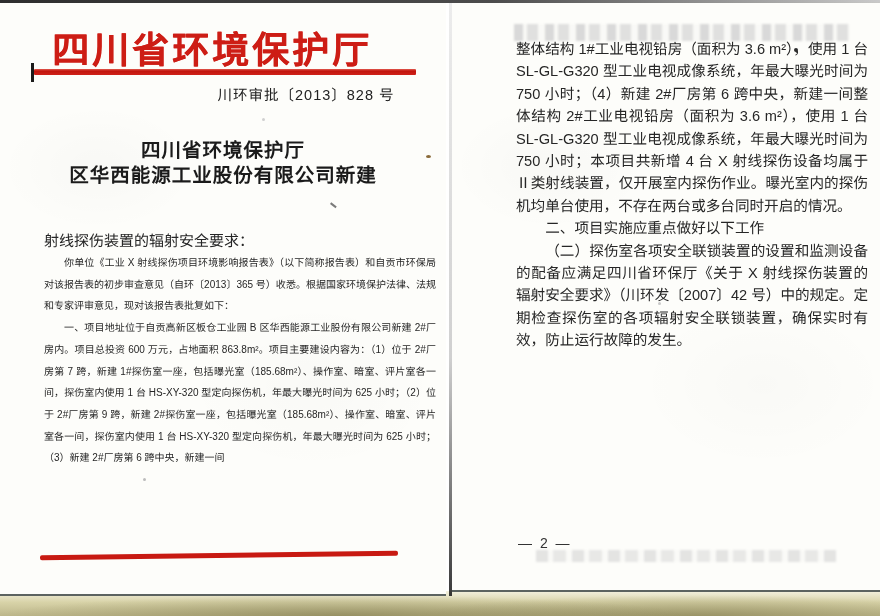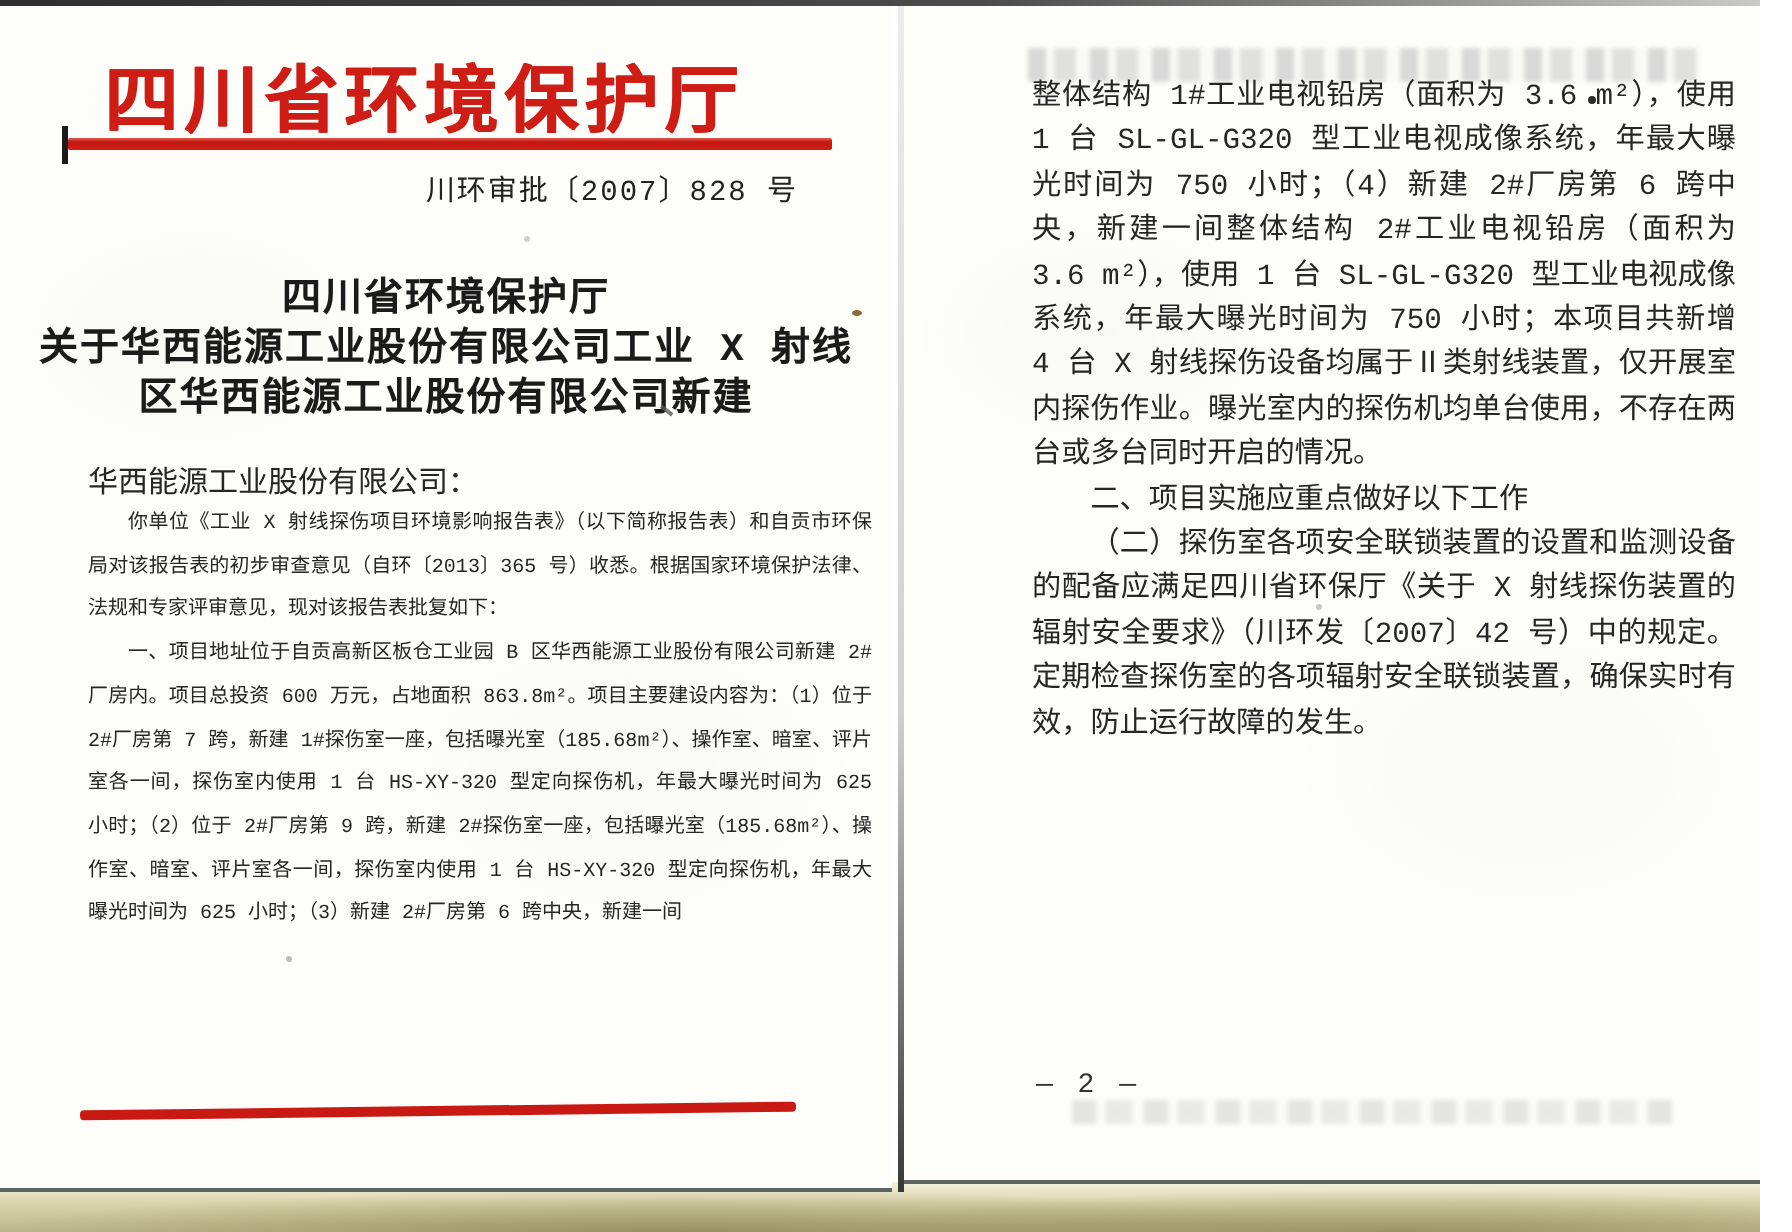--- a/index.html
+++ b/index.html
@@ -1,19 +1,19 @@
 <!DOCTYPE html>
 <html lang="zh-CN"><head>
 <meta charset="utf-8">
 <style>
   html,body { margin:0; padding:0; }
   .scan {
     position:relative; width:880px; height:616px; overflow:hidden;
     background:#ffffff;
-    font-family:Liberation Mono, monospace;
+    font-family:Liberation Sans, sans-serif;
   }
   .desk {
     position:absolute; left:0; top:591px; width:896px; height:25px; z-index:0;
     background:
       radial-gradient(55% 120% at 38% 100%, rgba(118,112,66,.55), rgba(118,112,66,0) 70%),
       radial-gradient(45% 120% at 78% 100%, rgba(118,112,66,.5), rgba(118,112,66,0) 70%),
       linear-gradient(180deg,#f3f0de 0%, #d8d3a8 45%, #bdb78b 100%);
   }
   .top-edge {
     position:absolute; left:0; top:0; width:896px; height:3px; z-index:4;
@@ -100,30 +100,29 @@
 <div class="scan">
 
   <div class="desk"></div>
   <div class="top-edge"></div>
   <div class="gutter"></div>
 
   <div class="page page-left">
     <div class="margin-tick"></div>
     <div class="letterhead">四川省环境保护厅</div>
     <div class="red-rule-top"></div>
-    <div class="doc-number">川环审批〔2007〕828 号</div>
+    <div class="doc-number">川环审批〔2013〕828 号</div>
 
     <div class="doc-title">
       <div>四川省环境保护厅</div>
-      <div>关于华西能源工业股份有限公司工业 X 射线</div>
       <div>区华西能源工业股份有限公司新建</div>
     </div>
     <div class="title-tick"></div>
 
-    <div class="addressee">华西能源工业股份有限公司：</div>
+    <div class="addressee">射线探伤装置的辐射安全要求：</div>
 
     <div class="body-left">
       <p class="para indent">你单位《工业 X 射线探伤项目环境影响报告表》（以下简称报告表）和自贡市环保局对该报告表的初步审查意见（自环〔2013〕365 号）收悉。根据国家环境保护法律、法规和专家评审意见，现对该报告表批复如下：</p>
       <p class="para indent">一、项目地址位于自贡高新区板仓工业园 B 区华西能源工业股份有限公司新建 2#厂房内。项目总投资 600 万元，占地面积 863.8m²。项目主要建设内容为：（1）位于 2#厂房第 7 跨，新建 1#探伤室一座，包括曝光室（185.68m²）、操作室、暗室、评片室各一间，探伤室内使用 1 台 HS-XY-320 型定向探伤机，年最大曝光时间为 625 小时；（2）位于 2#厂房第 9 跨，新建 2#探伤室一座，包括曝光室（185.68m²）、操作室、暗室、评片室各一间，探伤室内使用 1 台 HS-XY-320 型定向探伤机，年最大曝光时间为 625 小时；（3）新建 2#厂房第 6 跨中央，新建一间</p>
     </div>
 
     <div class="red-rule-bottom"></div>
   </div>
 
   <div class="page page-right">

